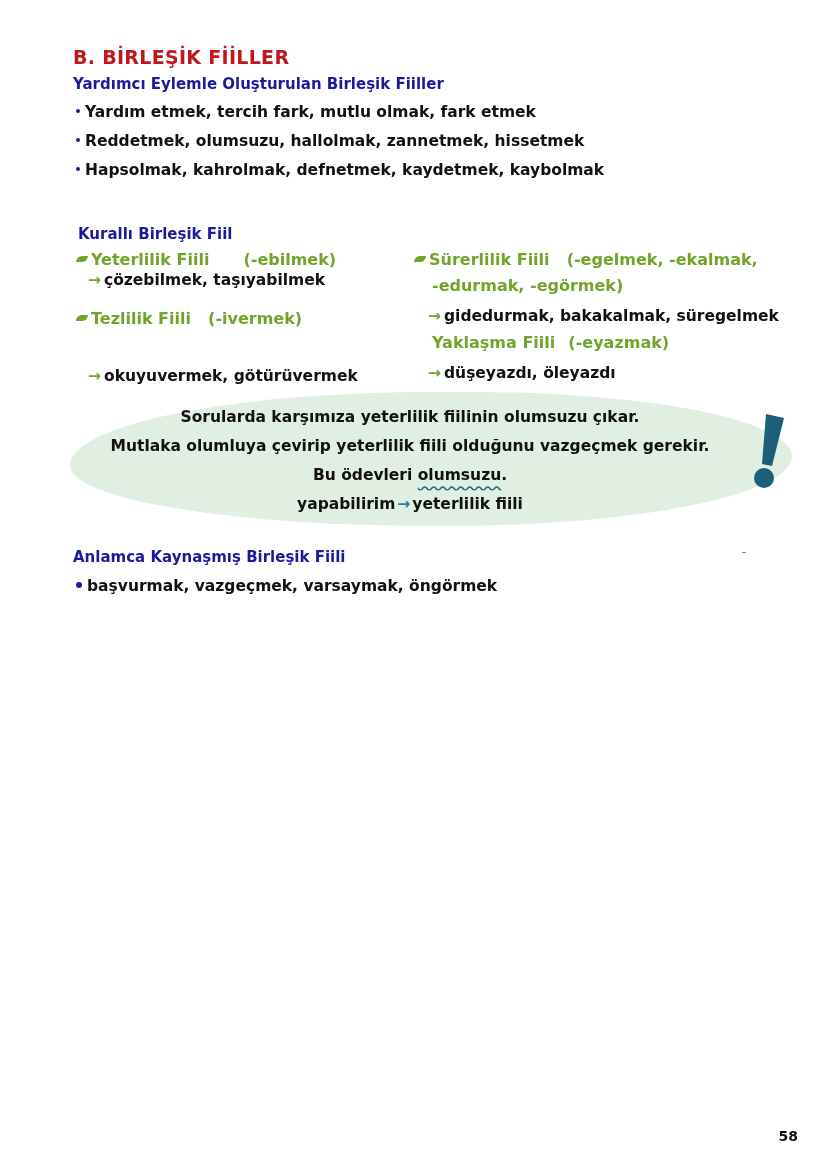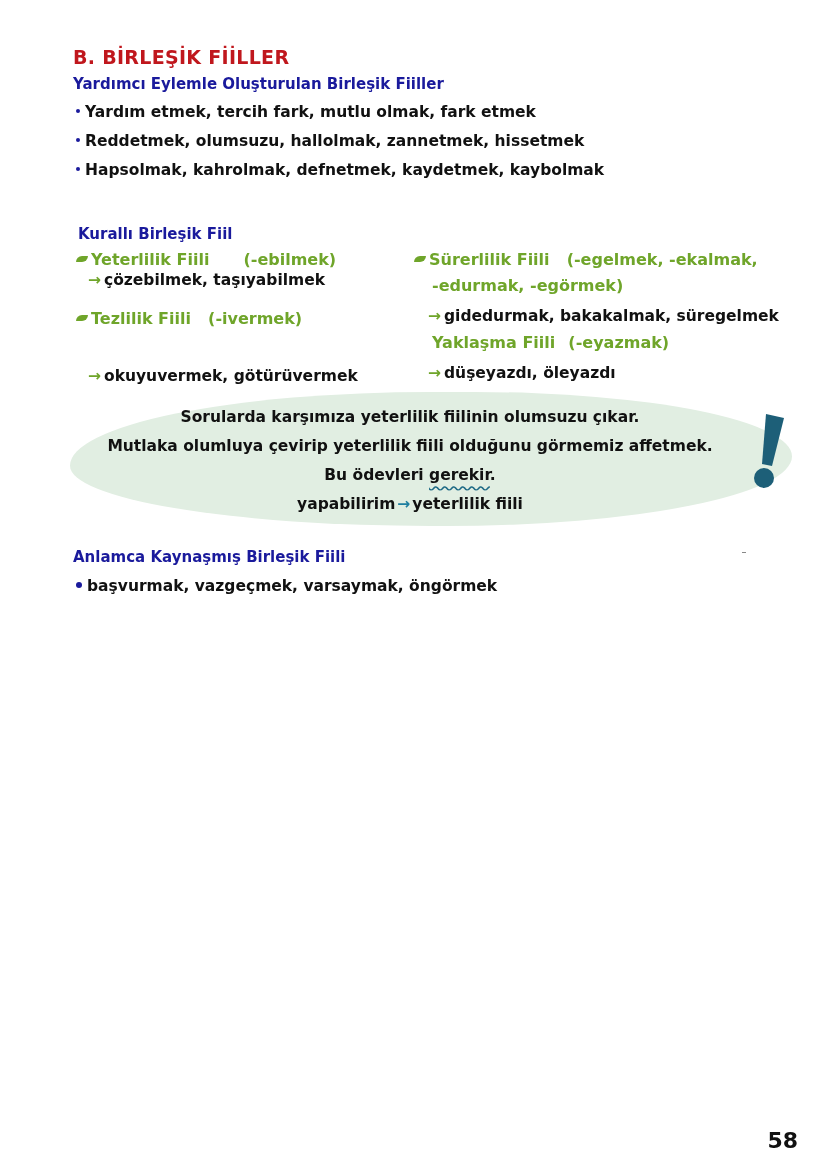--- a/index.html
+++ b/index.html
@@ -13,21 +13,21 @@
   .bullet-dot { display: inline-block; width: 4px; height: 4px; border-radius: 50%; background: #1a1a9c; margin-right: 5px; vertical-align: middle; position: relative; top: -2px; }
   .bullet-dot.big { width: 6px; height: 6px; }
   .arrow { color: #6fa52a; font-weight: bold; margin-right: 3px; }
   .leaf { display: inline-block; width: 12px; height: 6px; background: #6fa52a; border-radius: 6px 0 6px 0; margin-right: 3px; vertical-align: middle; position: relative; top: -2px; }
   .bubble { position: absolute; left: 70px; top: 392px; width: 722px; height: 134px;
             background: #e1eee2; border-radius: 50% 44% 48% 50% / 55% 48% 52% 45%; }
   .bubble-line { position: absolute; left: 70px; width: 680px; text-align: center; font-size: 15.5px; font-weight: bold; color: #111111; }
   .wavy { text-decoration: underline wavy #1e6a86; text-underline-offset: 5px; }
   .teal-arrow { color: #1e7fa0; margin: 0 2px; }
   .exclaim { position: absolute; left: 748px; top: 410px; width: 40px; height: 82px; }
-  .page-num { right: 30px; top: 1128px; font-size: 22px; font-weight: bold; color: #111; }
+  .page-num { right: 30px; top: 1128px; font-size: 14px; font-weight: bold; color: #111; }
   .dash-mark { position: absolute; left: 742px; top: 552px; width: 4px; height: 1px; background: #888; }
 </style>
 </head>
 <body>
 
 <div class="abs title">B. BİRLEŞİK FİİLLER</div>
 
 <div class="abs h-blue" style="left:73px; top:75px;">Yardımcı Eylemle Oluşturulan Birleşik Fiiller</div>
 <div class="abs line" style="left:76px; top:103px;">
   <span class="bullet-dot"></span><span>Yardım etmek, tercih fark, mutlu olmak, fark etmek</span>
@@ -67,24 +67,24 @@
 <div class="abs" style="left:432px; top:333px;">
   <span class="green">Yaklaşma Fiili</span>
   <span class="green" style="margin-left:8px;">(-eyazmak)</span>
 </div>
 <div class="abs line" style="left:428px; top:364px;">
   <span class="arrow">→</span><span>düşeyazdı, öleyazdı</span>
 </div>
 
 <div class="bubble"></div>
 <div class="bubble-line" style="top:408px;">Sorularda karşımıza yeterlilik fiilinin olumsuzu çıkar.</div>
-<div class="bubble-line" style="top:437px;">Mutlaka olumluya çevirip yeterlilik fiili olduğunu görmemiz affetmek.</div>
+<div class="bubble-line" style="top:437px;">Mutlaka olumluya çevirip yeterlilik fiili olduğunu vazgeçmek gerekir.</div>
 <div class="bubble-line" style="top:466px;">
   <span>Bu ödevleri</span>
-  <span class="wavy">gerekir</span><span>.</span>
+  <span class="wavy">olumsuzu</span><span>.</span>
 </div>
 <div class="bubble-line" style="top:495px;">
   <span>yapabilirim</span><span class="teal-arrow">→</span><span>yeterlilik fiili</span>
 </div>
 <svg class="exclaim" viewBox="0 0 40 82">
   <path d="M18 4 L36 8 L24 56 L14 54 Z" fill="#1d5f78"></path>
   <circle cx="16" cy="68" r="10" fill="#1d5f78"></circle>
 </svg>
 
 <div class="abs h-blue" style="left:73px; top:548px;">Anlamca Kaynaşmış Birleşik Fiili</div>

